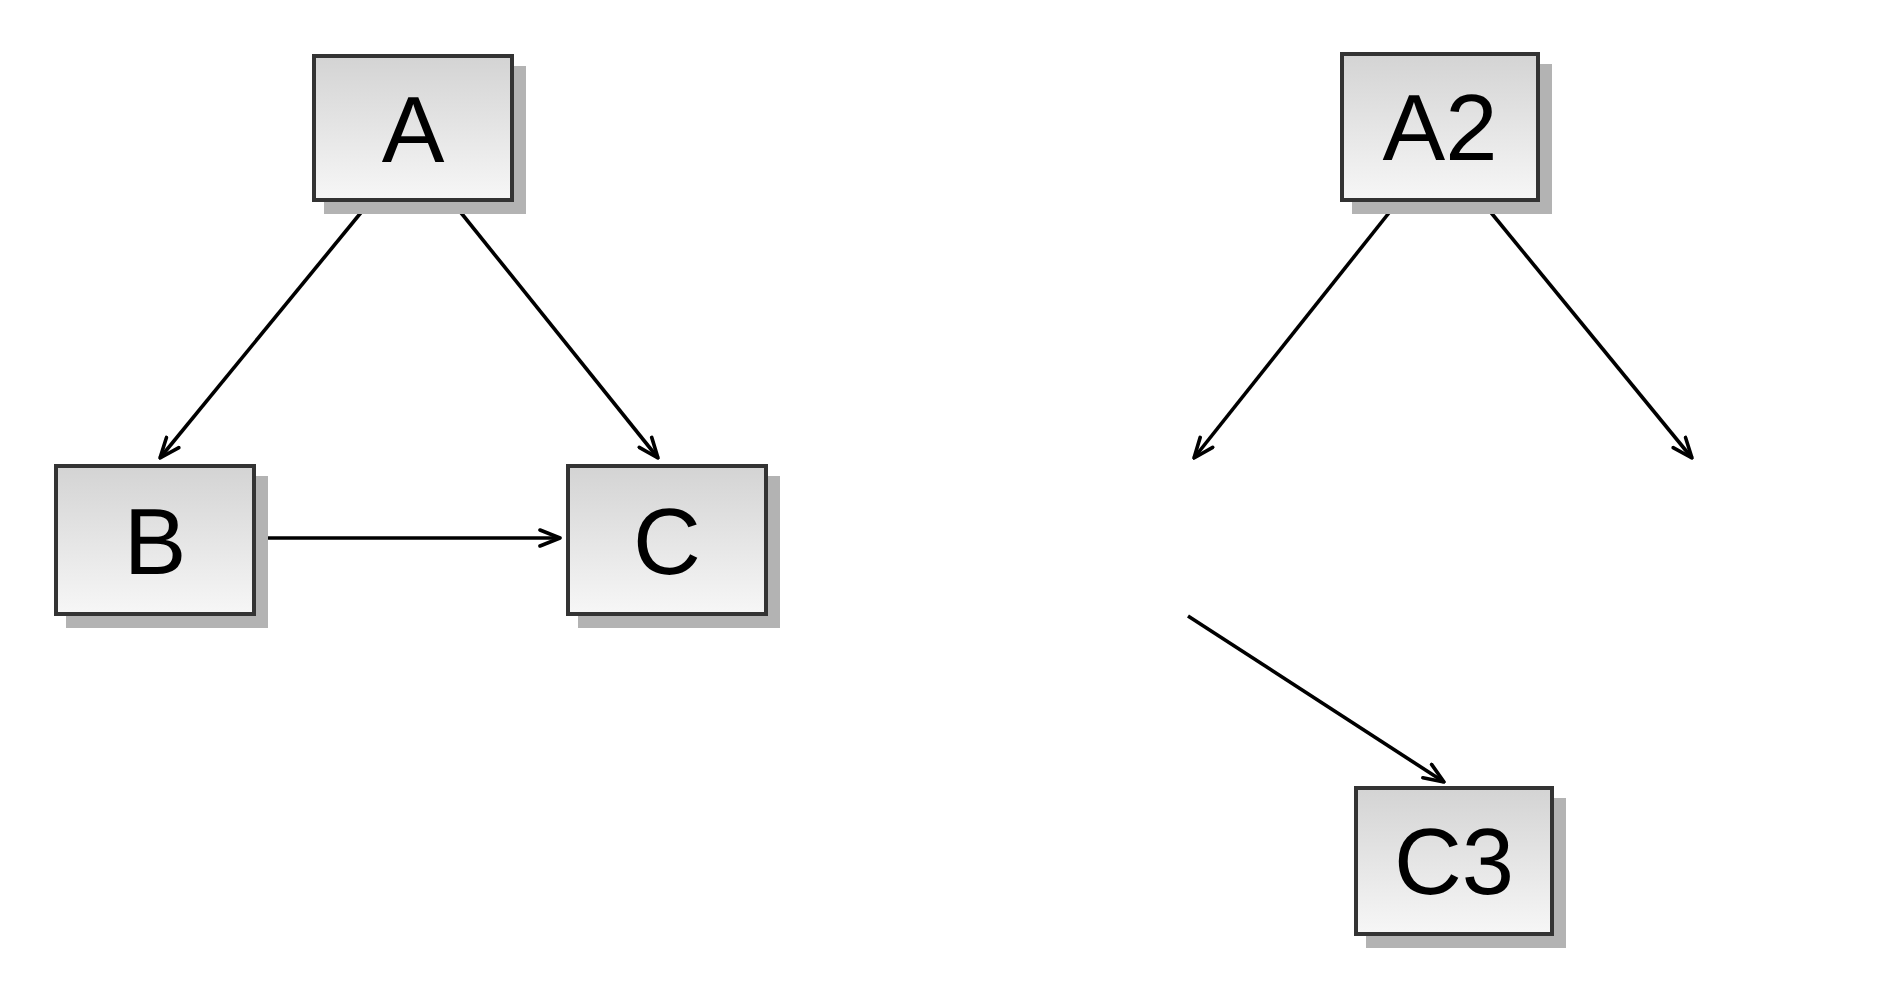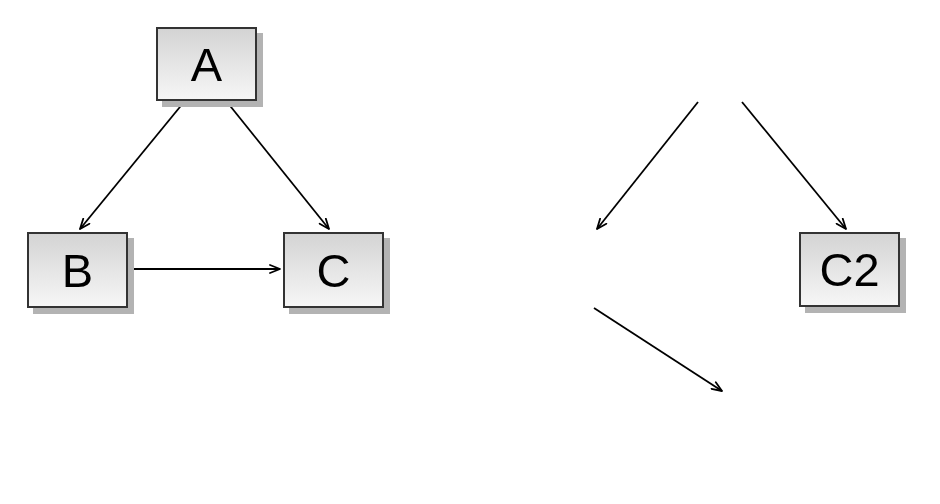--- a/index.html
+++ b/index.html
@@ -64,16 +64,19 @@
 
 <div class="node" style="left: 156px; top: 27px; width: 101px; height: 74px;">
       <span class="node-label">A</span>
     </div>
     <div class="node" style="left: 27px; top: 232px; width: 101px; height: 76px;">
       <span class="node-label">B</span>
     </div>
     <div class="node" style="left: 283px; top: 232px; width: 101px; height: 76px;">
       <span class="node-label">C</span>
     </div>
-    <div class="node" style="left: 799px; top: 232px; width: 101px; height: 75px;">
-      <span class="node-label">C2</span>
+    <div class="node" style="left: 670px; top: 26px; width: 100px; height: 75px;">
+      <span class="node-label">A2</span>
+    </div>
+    <div class="node" style="left: 677px; top: 393px; width: 100px; height: 75px;">
+      <span class="node-label">C3</span>
     </div>
   </div>
 
 </body></html>

